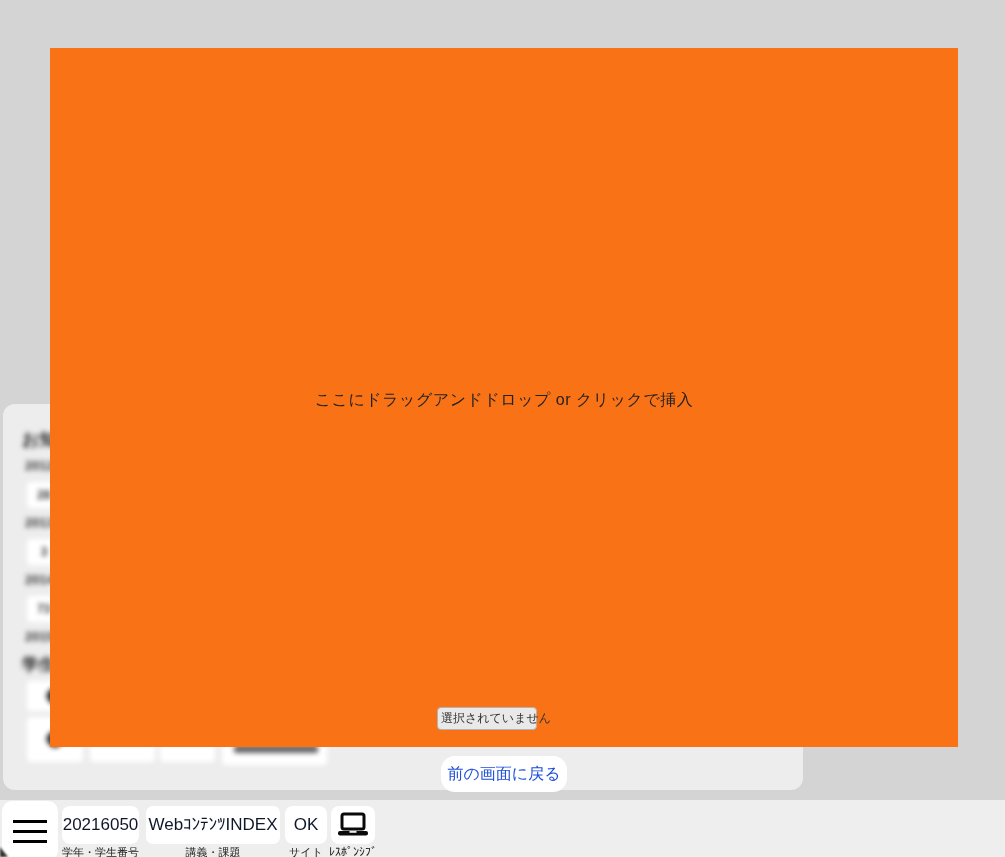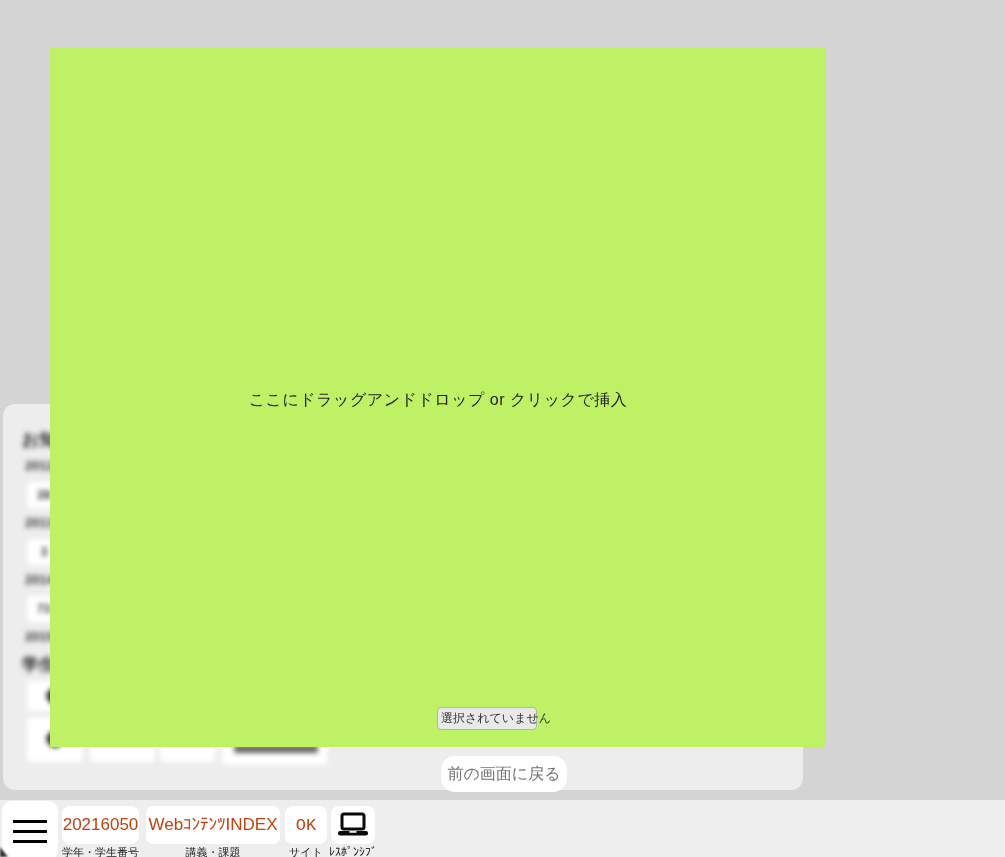--- a/index.html
+++ b/index.html
@@ -22,51 +22,51 @@
   .bg-count-btn {
     position:absolute; left:24px; width:34px; height:26px; background:#fff; border-radius:4px;
     font-size:12px; font-weight:bold; color:#333; display:flex; align-items:center; justify-content:center;
   }
   .bg-box { position:absolute; background:#fff; border-radius:4px; }
   .bg-glyph { position:absolute; width:16px; height:16px; background:#2b2b2b; border-radius:40%; transform:rotate(45deg); }
   .bg-textline { position:absolute; height:8px; background:#4a4a4a; border-radius:2px; opacity:.85; }
 
   
   .dropzone {
-    position:absolute; left:50px; top:48px; width:776px; height:699px;
-    background:#bef264; z-index:5; cursor:pointer;
+    position:absolute; left:50px; top:48px; width:908px; height:699px;
+    background:#f97316; z-index:5; cursor:pointer;
   }
   .dropzone-text {
     position:absolute; left:0; top:342px; width:100%;
     text-align:center; font-size:16px; color:#222; letter-spacing:.5px; white-space:nowrap;
   }
   .file-select-btn {
     position:absolute; left:387px; top:659px; width:100px; height:23px;
     background:#e9e9e9; border:1px solid #b3b3b3; border-radius:4px;
     font-size:12px; color:#333; display:flex; align-items:center; justify-content:center;
     white-space:nowrap; cursor:default;padding-left:18px;
   }
 
   
   .back-btn {
     position:absolute; left:441px; top:756px; width:126px; height:36px;
     background:#ffffff; border:none; border-radius:14px; z-index:6;
-    font-size:16px; color:#737373; display:flex; align-items:center; justify-content:center;
+    font-size:16px; color:#1d4ed8; display:flex; align-items:center; justify-content:center;
     font-family:inherit; cursor:pointer; white-space:nowrap;
   }
 
   
   .toolbar {
     position:absolute; left:0; top:800px; width:1005px; height:57px;
     background:#eeeeee; z-index:10;
   }
   .tb-btn {
     position:absolute; top:6px; height:38px; background:#ffffff; border:none; border-radius:8px;
     display:flex; align-items:center; justify-content:center;
-    font-family:inherit; font-size:17px; color:#c2410c; cursor:pointer; white-space:nowrap;
+    font-family:inherit; font-size:17px; color:#0f172a; cursor:pointer; white-space:nowrap;
   }
   .tb-label {
     position:absolute; top:45px; font-size:11px; color:#1a1a1a; text-align:center; white-space:nowrap;
   }
   .hamburger-btn {
     position:absolute; left:2px; top:1px; width:56px; height:60px;
     background:#ffffff; border:none; border-radius:10px; cursor:pointer;
     display:flex; flex-direction:column; align-items:center; justify-content:center; gap:7px;
   }
   .hamburger-btn .bar { width:34px; height:3px; background:#000; }
@@ -126,21 +126,21 @@
     <span class="bar"></span>
     <span class="bar"></span>
   </button>
 
   <button class="tb-btn" style="left:62px; width:77px;">20216050</button>
   <div class="tb-label" style="left:62px; width:77px;">学年・学生番号</div>
 
   <button class="tb-btn" style="left:146px; width:134px;border-radius:7px;">WebｺﾝﾃﾝﾂINDEX</button>
   <div class="tb-label" style="left:146px; width:134px;">講義・課題</div>
 
-  <button class="tb-btn" style="left:285px; width:42px;font-family:Liberation Mono, monospace;">OK</button>
+  <button class="tb-btn" style="left:285px; width:42px;">OK</button>
   <div class="tb-label" style="left:285px; width:42px;">サイト</div>
 
   <button class="tb-btn" style="left:331px; width:44px;">
     <svg class="laptop-svg" width="34" height="26" viewBox="0 0 34 26">
       <rect x="6" y="2" width="22" height="15" rx="2" fill="none" stroke="#0a0a0a" stroke-width="3"></rect>
       <rect x="2" y="19" width="30" height="4.5" rx="2" fill="#0a0a0a"></rect>
       <rect x="13.5" y="19" width="7" height="1.8" fill="#eeeeee"></rect>
     </svg>
   </button>
   <div class="tb-label" style="left:327px; width:52px; font-size:12px;">ﾚｽﾎﾟﾝｼﾌﾞ</div>

